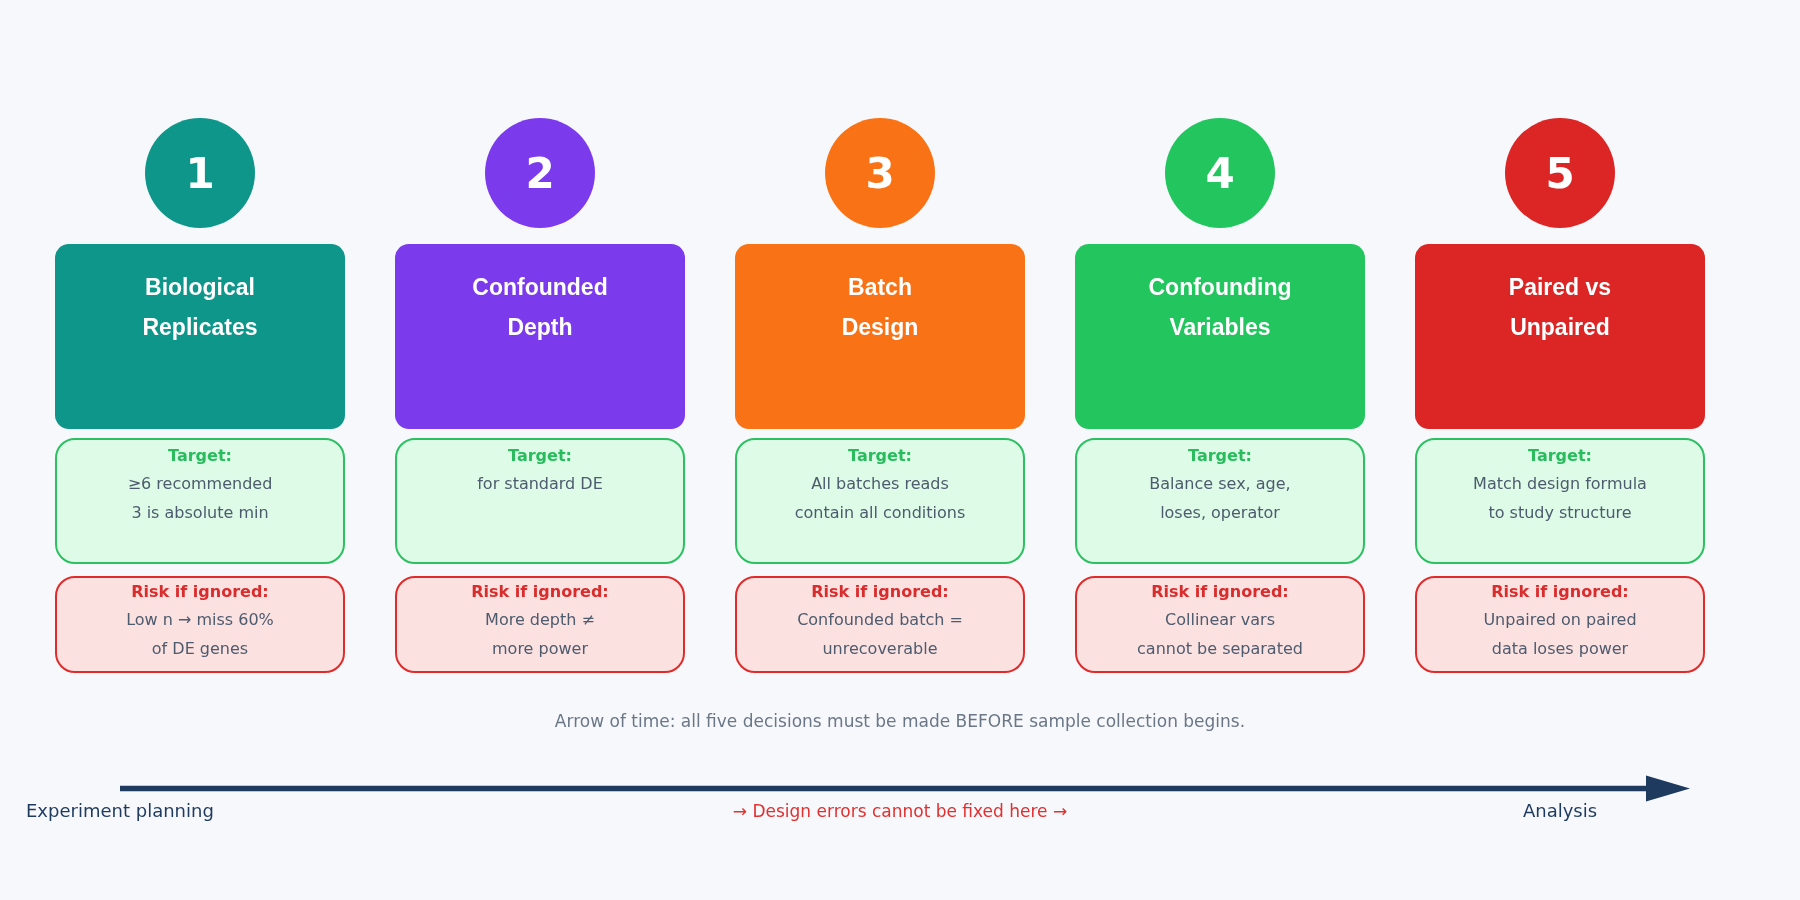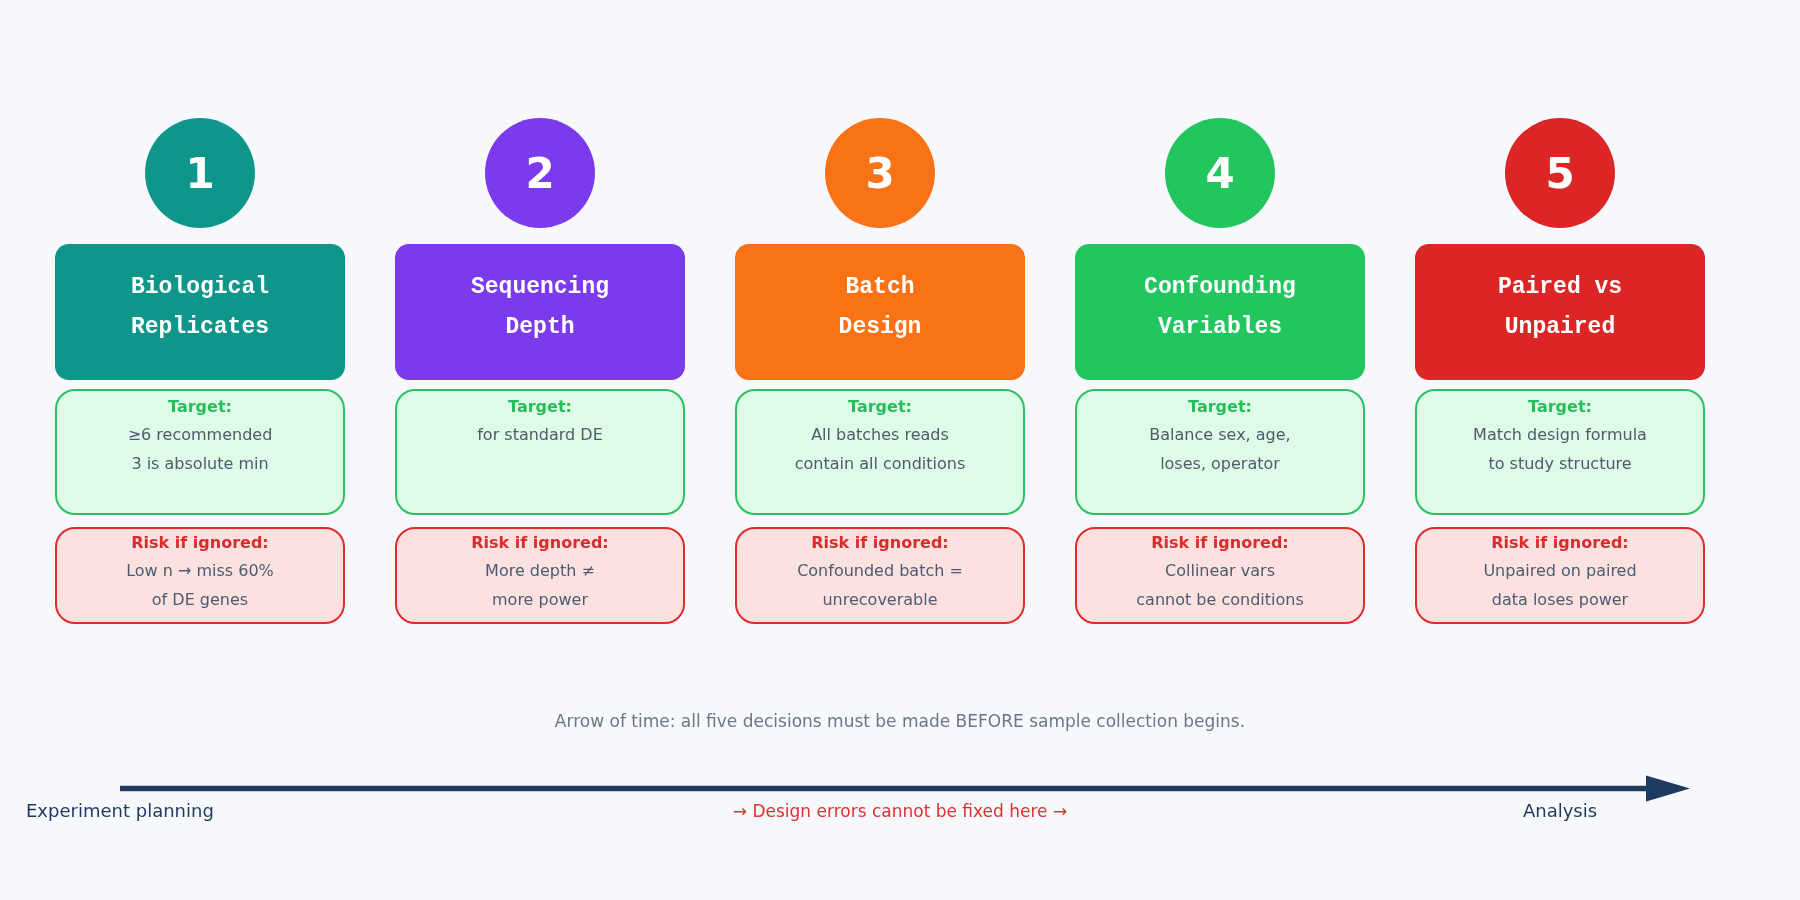--- a/index.html
+++ b/index.html
@@ -38,26 +38,26 @@
     border-radius: 50%;
     margin: 0 auto 16px auto;
     display: flex; align-items: center; justify-content: center;
   }
   .num {
     font-family: "DejaVu Sans", sans-serif;
     font-size: 42px; font-weight: bold; color: #ffffff;
   }
   .card {
     box-sizing: border-box;
-    height: 136px;
+    height: 185px;
     border-radius: 14px;
     padding-top: 23px;
     text-align: center;
     color: #ffffff;
-    font-family: Liberation Mono, monospace;
+    font-family: Liberation Sans, sans-serif;
     font-size: 23px; font-weight: bold;
     line-height: 40px;
   }
   .target, .risk {
     box-sizing: border-box;
     border-radius: 20px;
     text-align: center;
   }
   .target {
     margin-top: 9px;
@@ -135,21 +135,21 @@
         <div class="box-line r1">Low n → miss 60%</div>
         <div class="box-line r2">of DE genes</div>
       </div>
     </section>
 
     <section class="col">
       <div class="circle" style="background: rgb(124, 58, 237);">
         <span class="num">2</span>
       </div>
       <div class="card" style="background: rgb(124, 58, 237);">
-        <div class="card-line l1">Sequencing</div>
+        <div class="card-line l1">Confounded</div>
         <div class="card-line l2">Depth</div>
       </div>
       <div class="target">
         <div class="box-label tlabel">Target:</div>
         <div class="box-line t2">for standard DE</div>
       </div>
       <div class="risk">
         <div class="box-label rlabel">Risk if ignored:</div>
         <div class="box-line r1">More depth ≠</div>
         <div class="box-line r2">more power</div>
@@ -185,21 +185,21 @@
         <div class="card-line l2">Variables</div>
       </div>
       <div class="target">
         <div class="box-label tlabel">Target:</div>
         <div class="box-line t1">Balance sex, age,</div>
         <div class="box-line t2">loses, operator</div>
       </div>
       <div class="risk">
         <div class="box-label rlabel">Risk if ignored:</div>
         <div class="box-line r1">Collinear vars</div>
-        <div class="box-line r2">cannot be conditions</div>
+        <div class="box-line r2">cannot be separated</div>
       </div>
     </section>
 
     <section class="col">
       <div class="circle" style="background: rgb(220, 38, 38);">
         <span class="num">5</span>
       </div>
       <div class="card" style="background: rgb(220, 38, 38);">
         <div class="card-line l1">Paired vs</div>
         <div class="card-line l2">Unpaired</div>

